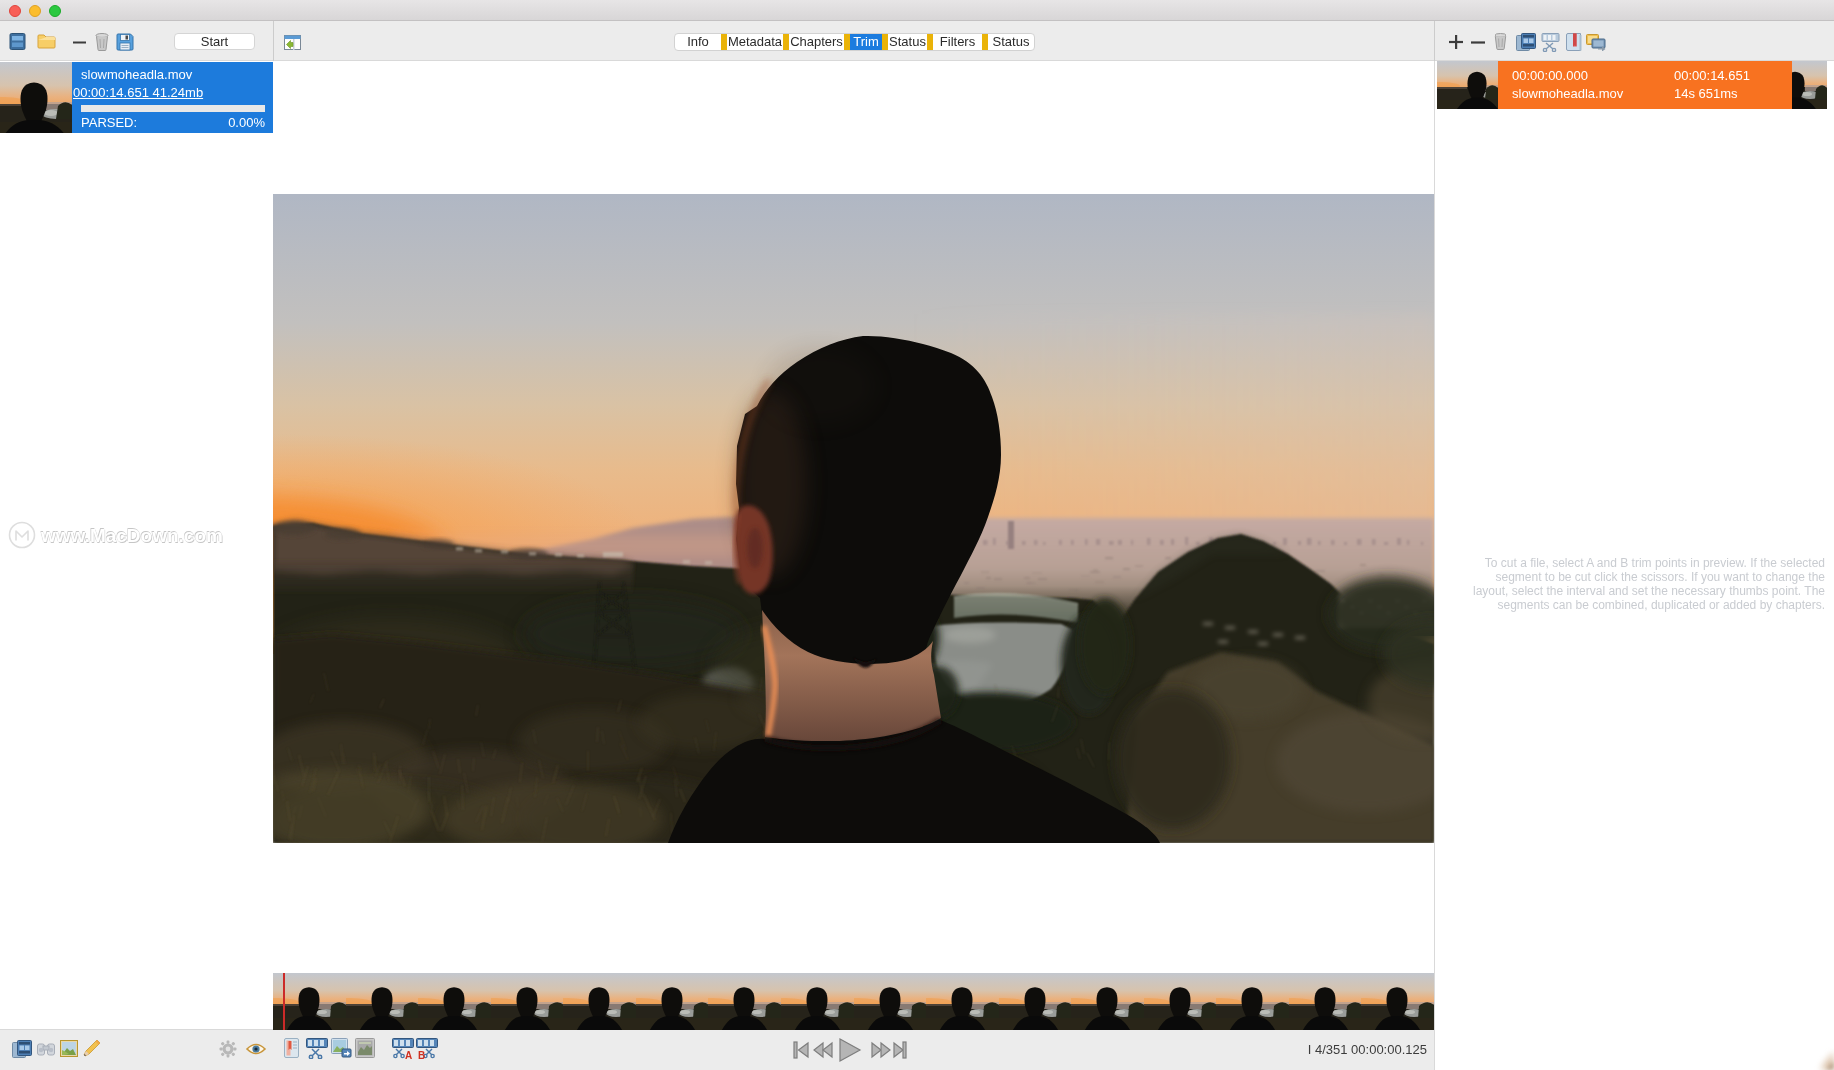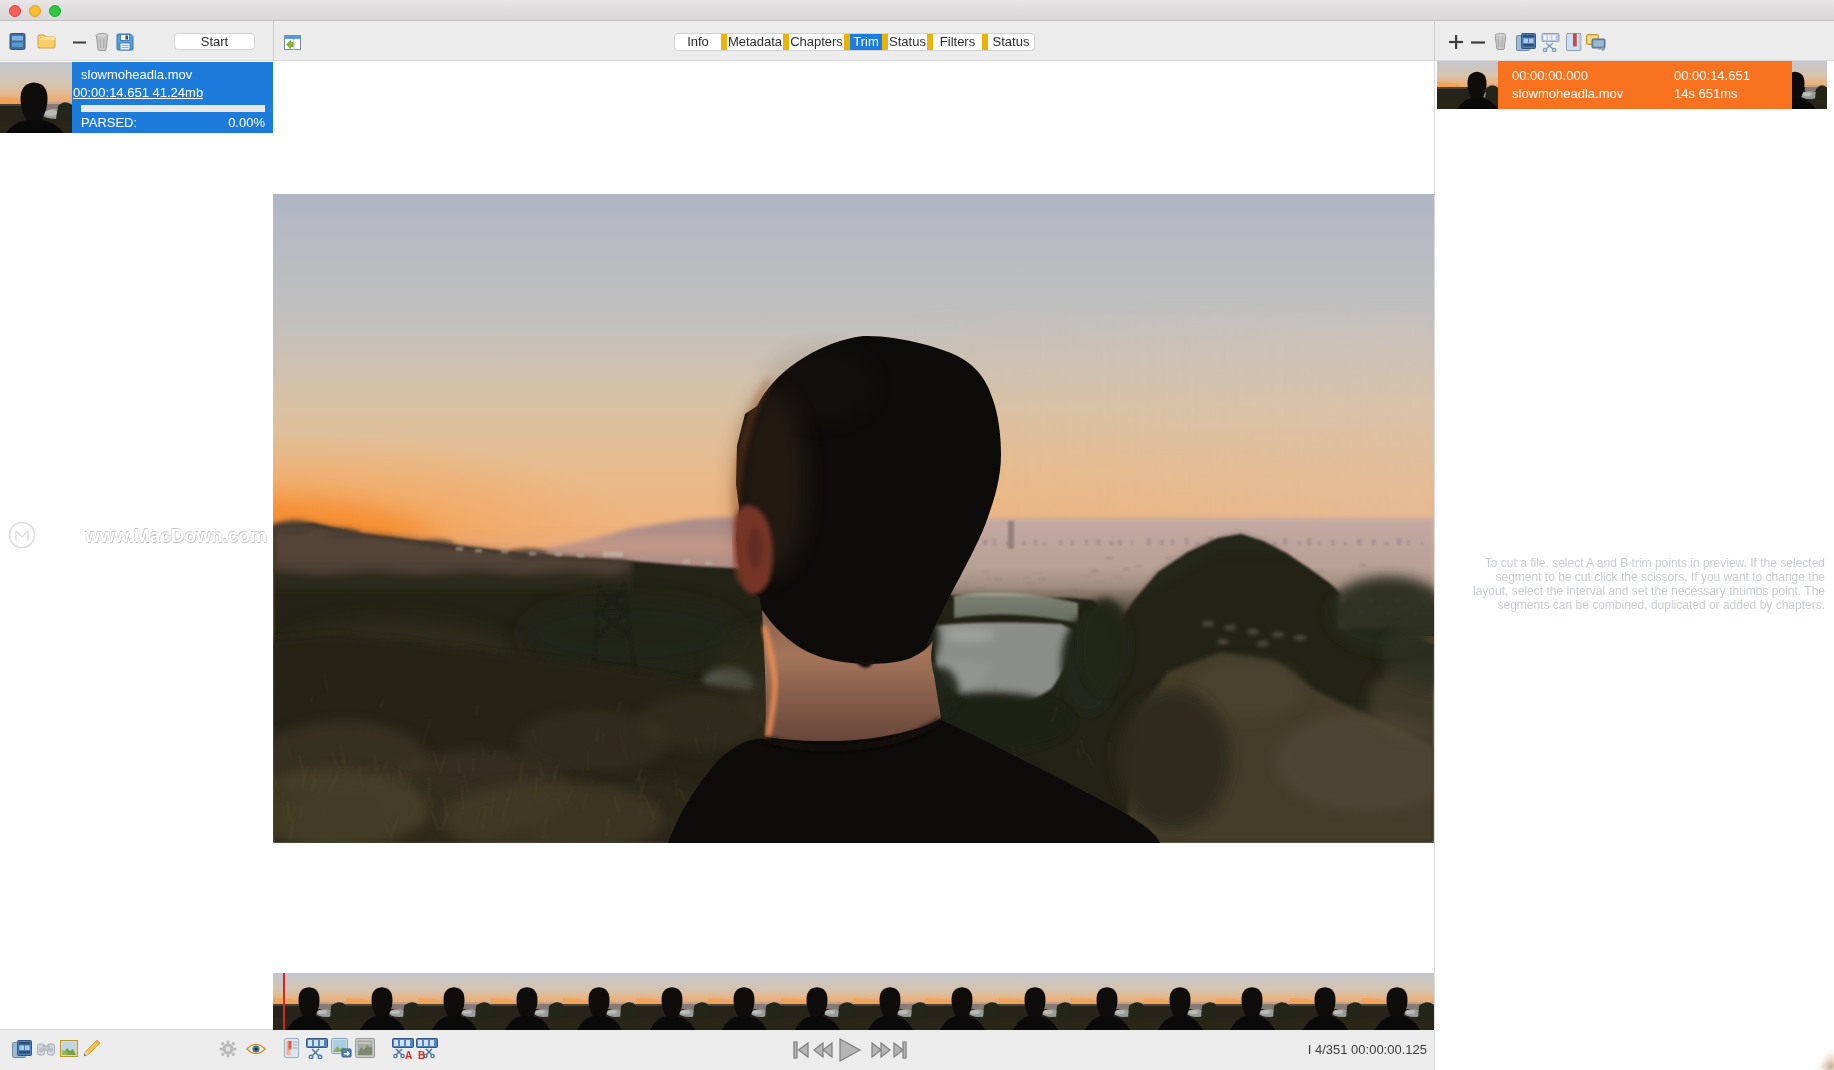--- a/index.html
+++ b/index.html
@@ -43,21 +43,21 @@
 #fileentry .blue .l1 { position:absolute; left:9px; top:5px; }
 #fileentry .blue .l2 { position:absolute; left:1px; top:23px;text-decoration:underline; }
 #fileentry .blue .bar { position:absolute; left:9px; top:43px; width:184px; height:7px;
   background:#e8e8e8; }
 #fileentry .blue .l3 { position:absolute; left:9px; top:53px; }
 #fileentry .blue .l3r { position:absolute; right:8px; top:53px; }
 
 #watermark { position:absolute; left:8px; top:458px; width:230px; height:34px;
   color:#e3e3e3; }
 #watermark .wmtext { position:absolute; left:33px; top:6px; font-size:19px; font-weight:bold;
-  color:#fff; text-shadow:0 0 1px #cccccc, 0.6px 0.6px 0.6px #c6c6c6, -0.6px -0.6px 0.6px #c6c6c6;margin-left:44px; }
+  color:#fff; text-shadow:0 0 1px #cccccc, 0.6px 0.6px 0.6px #c6c6c6, -0.6px -0.6px 0.6px #c6c6c6; }
 
 
 #preview { position:absolute; left:273px; top:61px; width:1161px; height:969px; background:#fff; }
 #scene { position:absolute; left:0; top:133px; width:1161px; height:649px; }
 
 
 #filmstrip { position:absolute; left:273px; top:973px; width:1161px; height:57px; overflow:hidden; }
 #playhead { position:absolute; left:10px; top:0; width:2px; height:57px; background:#cc2a28; z-index:5; }
 
 

